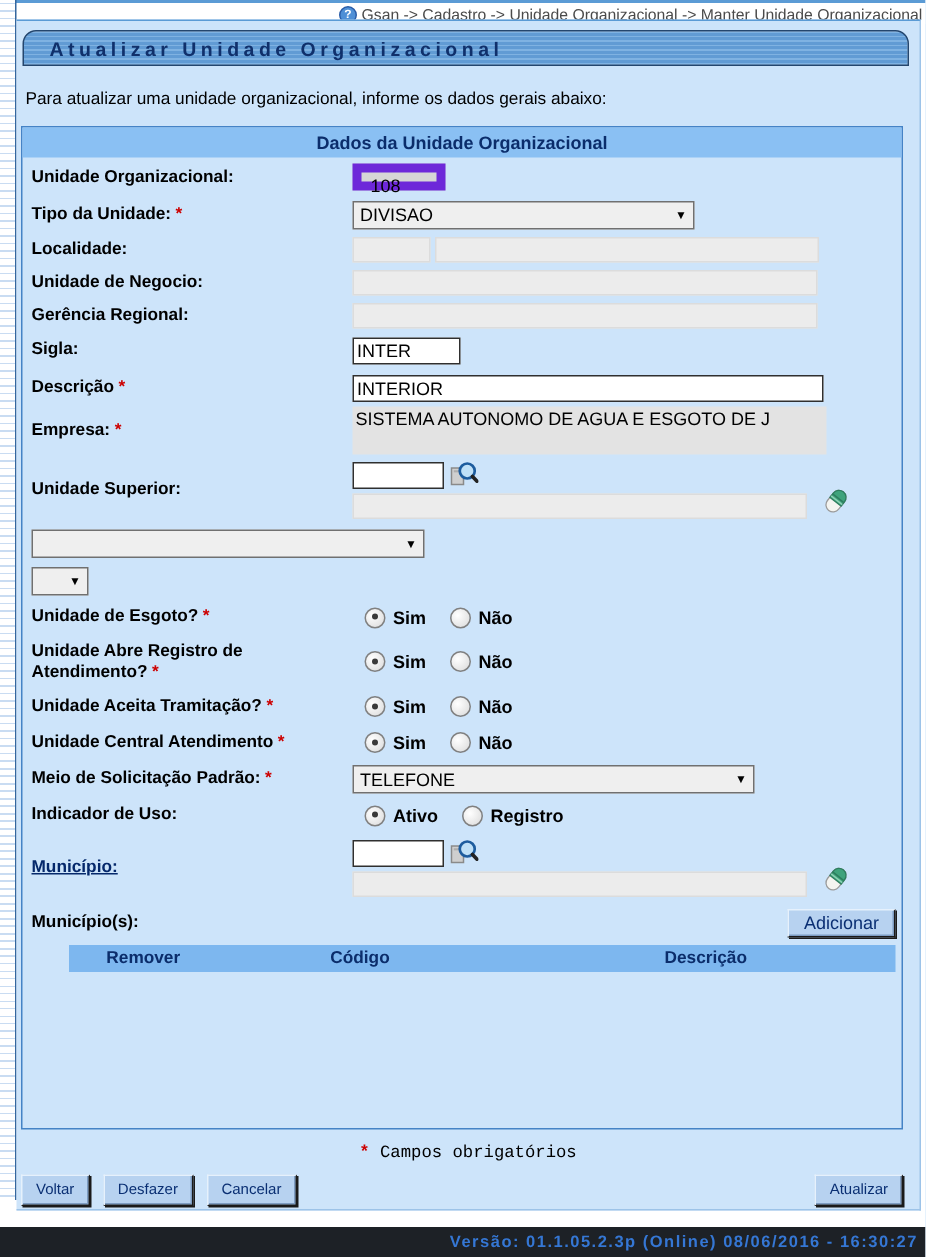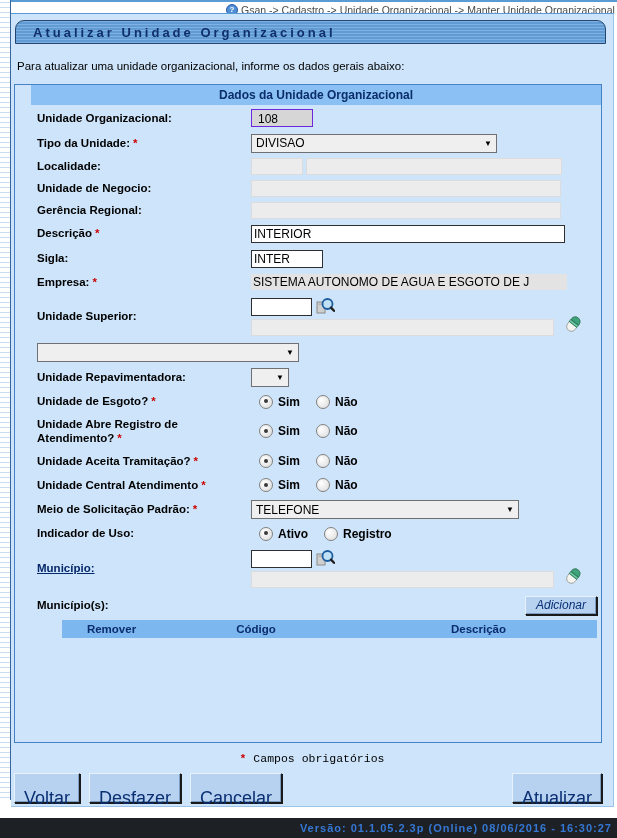--- a/index.html
+++ b/index.html
@@ -35,43 +35,43 @@
   .titlebar{
     margin:6px 7px 0 4px;height:24px;line-height:24px;
     background:repeating-linear-gradient(180deg,#7fb2e2 0 1px,#619bd4 1px 3px);
     border:1px solid #24466e;border-radius:9px 9px 0 0;
     color:#10306b;font-size:13px;font-weight:bold;letter-spacing:3px;
     padding-left:17px;box-sizing:border-box;
   }
   .intro{margin:16px 0 0 6px;font-size:11.5px;color:#000;}
   
   .formbox{
-    margin:12px 11px 0 3px;border:1px solid #4583c6;background:#cde4fa;padding-left:16px;
+    margin:12px 11px 0 3px;border:1px solid #4583c6;background:#cde4fa;
   }
   .band{
     height:20px;line-height:20px;background:#8ac0f3;text-align:center;
     color:#0b2d6b;font-size:12px;font-weight:bold;
   }
   .row{display:flex;align-items:center;min-height:23px;padding:0 8px 0 6px;}
   .row.tall{min-height:36px;}
   .lbl{width:214px;flex:none;font-size:11.5px;font-weight:bold;color:#000;line-height:1.25;}
   .lbl .link{color:#05286b;text-decoration:underline;cursor:pointer;}
   .req{color:#cc0000;font-weight:bold;margin-left:3px;}
   .val{display:flex;align-items:center;}
   .txt{
     height:16px;border:1px solid #2f2f2f;background:#fff;
     font-family:"Liberation Sans",sans-serif;font-size:12px;padding:0 2px;box-sizing:content-box;
   }
   .dis{height:17px;background:#ececec;border:1px solid #dcdcdc;box-sizing:border-box;}
   .ro{
-    height:18px;line-height:18px;background:#d6d6d6;border:1px solid #6d28d9;
+    height:18px;line-height:18px;background:#d6d6d6;border:6px solid #6d28d9;
     font-size:12px;padding:0 6px;box-sizing:border-box;color:#000;
   }
   .rotext{
-    height:16px;line-height:16px;background:#e3e3e3;font-size:12px;
+    height:32px;line-height:16px;background:#e3e3e3;font-size:12px;
     padding:0 2px;white-space:nowrap;overflow:hidden;color:#000;
   }
   .sel{
     height:19px;background:#efefef;border:1px solid #707070;
     display:flex;align-items:center;justify-content:space-between;
     font-size:12px;color:#000;padding:0 4px;box-sizing:border-box;cursor:default;
   }
   .sel .arrow{font-size:8px;color:#000;margin-left:4px;}
   .stack{display:flex;flex-direction:column;gap:3px;padding:4px 0;}
   .inline{display:flex;align-items:center;}
@@ -93,26 +93,26 @@
   .mth{font-size:11.5px;font-weight:bold;color:#0b2d6b;}
   .mth.c1{width:90px;padding-left:9px;box-sizing:border-box;}
   .mth.c2{width:208px;}
   .mth.c3{flex:1;}
   .mtbody{height:104px;}
   
   .note{margin-top:9px;text-align:center;font-size:11.5px;color:#000;font-family:Liberation Mono, monospace;}
   .actions{display:flex;align-items:center;margin:8px 11px 0 3px;gap:9px;}
   .btn{
     background:#b7d2f0;color:#0a2f73;font-family:"Liberation Sans",sans-serif;
-    font-size:18px;padding:14px 9px;height:21px;cursor:pointer;
+    font-size:10px;padding:3px 9px;height:21px;cursor:pointer;
     border:1px solid #1a1a1a;border-top-color:#e6f1fc;border-left-color:#e6f1fc;
     box-shadow:1px 1px 0 #1a1a1a, inset -1px -1px 0 #7d9cc2;
   }
   .btn.last{margin-left:auto;text-align:right;}
-  .btn.add{height:19px;font-size:12px;padding:0 10px;font-style:italic;}
+  .btn.add{height:19px;font-size:12px;padding:0 10px;}
   .addrow{justify-content:space-between;min-height:26px;padding-right:4px;}
   
   .footer{
     position:absolute;left:0;bottom:0;width:617px;height:20px;
     background:#1d2126;color:#3577d4;font-size:11px;font-weight:bold;
     letter-spacing:1px;line-height:20px;text-align:right;
     padding-right:5px;box-sizing:border-box;
   }
   .icobtn{display:inline-flex;cursor:pointer;flex:none;}
 </style>
@@ -159,21 +159,21 @@
     <div class="row" style="min-height:26px">
       <span class="lbl">Unidade Organizacional:</span>
       <span class="val">
           <span class="ro" style="width:62px">108</span>
         </span>
     </div>
 
     <div class="row" style="min-height:24px">
       <span class="lbl"><span>Tipo da Unidade:</span><span class="req">*</span></span>
       <span class="val">
-        <span class="sel" style="width:246px">
+        <span class="sel" style="width:228px">
           <span>DIVISAO</span>
           <span class="arrow">▼</span>
         </span>
       </span>
     </div>
 
     <div class="row" style="min-height:22px">
       <span class="lbl">Localidade:</span>
       <span class="val" style="gap:3px">
         <span class="dis" style="width:52px"></span>
@@ -189,30 +189,30 @@
     </div>
 
     <div class="row" style="min-height:22px">
       <span class="lbl">Gerência Regional:</span>
       <span class="val">
           <span class="dis" style="width:310px"></span>
         </span>
     </div>
 
     <div class="row" style="min-height:25px">
+      <span class="lbl">Sigla:</span>
+      <span class="val">
+          <input class="txt" style="width: 66px;" value="INTER">
+        </span>
+    </div>
+
+    <div class="row" style="min-height:25px">
       <span class="lbl"><span>Descrição</span><span class="req">*</span></span>
       <span class="val">
           <input class="txt" style="width: 308px;" value="INTERIOR">
-        </span>
-    </div>
-
-    <div class="row" style="min-height:25px">
-      <span class="lbl">Sigla:</span>
-      <span class="val">
-          <input class="txt" style="width: 66px;" value="INTER">
         </span>
     </div>
 
     <div class="row" style="min-height:22px">
       <span class="lbl"><span>Empresa:</span><span class="req">*</span></span>
       <span class="val">
           <span class="rotext" style="width:312px">SISTEMA AUTONOMO DE AGUA E ESGOTO DE J</span>
         </span>
     </div>
 
@@ -241,21 +241,20 @@
     <div class="row" style="min-height:25px">
       <span class="val">
         <span class="sel" style="width:262px">
           <span></span>
           <span class="arrow">▼</span>
         </span>
       </span>
     </div>
 
     <div class="row" style="min-height:25px">
-      <span class="lbl">Unidade Repavimentadora:</span>
       <span class="val">
         <span class="sel" style="width:38px">
           <span></span>
           <span class="arrow">▼</span>
         </span>
       </span>
     </div>
 
     <div class="row">
       <span class="lbl"><span>Unidade de Esgoto?</span><span class="req">*</span></span>

